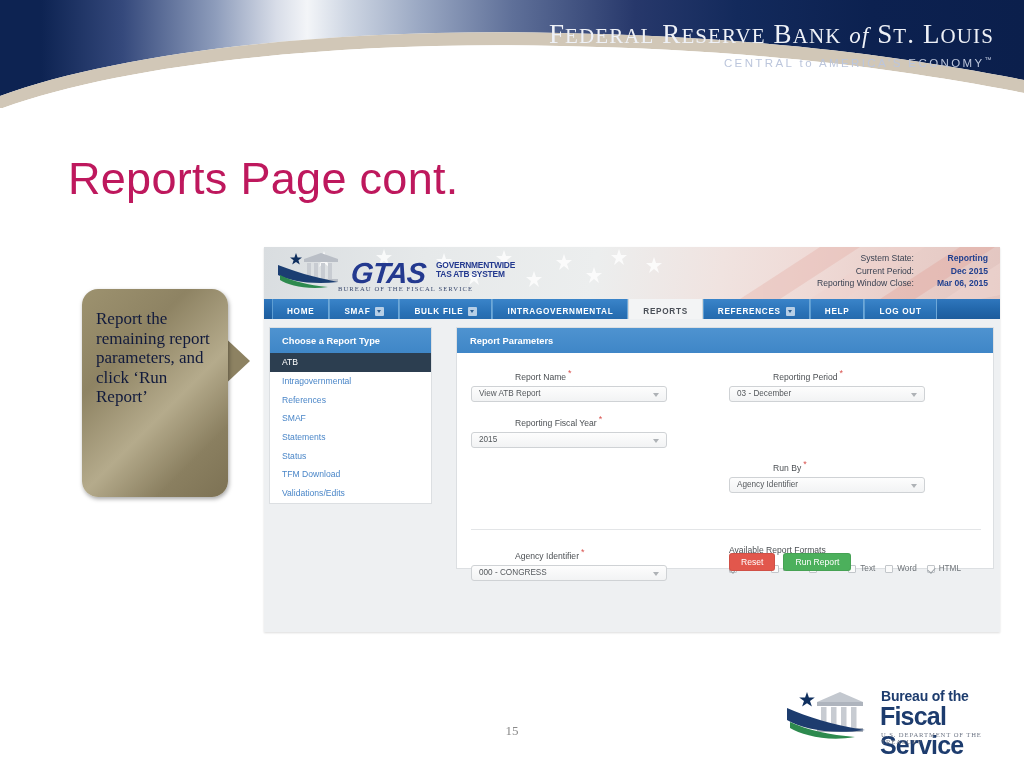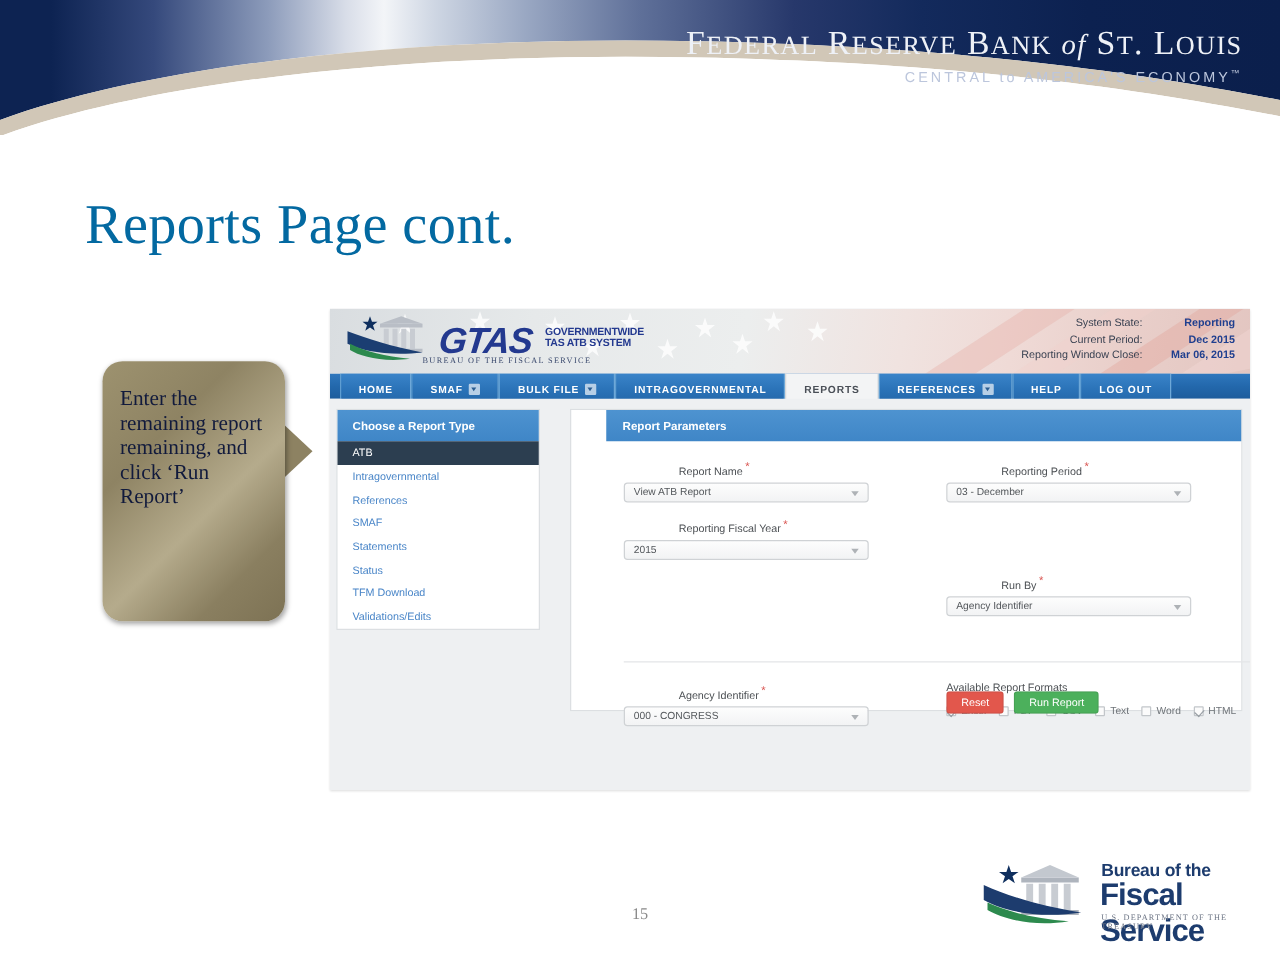--- a/index.html
+++ b/index.html
@@ -39,22 +39,22 @@
     font-family: "Liberation Sans", sans-serif;
     font-size: 11.5px; color:#bcc6dc; letter-spacing:2.4px;
     margin-top:6px; white-space:nowrap;
   }
   .frb-line2 .lo { text-transform:none; }
   .tm { font-size:7px; vertical-align:super; }
 
   
   .slide-title {
     position:absolute; left:68px; top:153px;
-    font-family:Liberation Serif, serif;
-    font-size:45px; color:#0369a1; letter-spacing:0.3px;
+    font-family:Liberation Sans, sans-serif;
+    font-size:45px; color:#be185d; letter-spacing:0.3px;
   }
 
   
   .callout-wrap { position:absolute; left:82px; top:289px; width:176px; height:208px; }
   .callout-tail {
     position:absolute; left:138px; top:44px; width:0; height:0;
     border-top:28px solid transparent; border-bottom:28px solid transparent;
     border-left:30px solid #8d8262;
   }
   .callout-box {
@@ -145,21 +145,21 @@
     color:#fff; font-size:9.3px; font-weight:bold; display:flex; align-items:center; padding-left:12px;
   }
   .rt-item {
     height:18.7px; display:flex; align-items:center; padding-left:12px;
     font-size:8.6px; color:#4a86c8; cursor:pointer;
   }
   .rt-item.active { background:#2c3e50; color:#ffffff; }
 
   .panel-right {
     position:absolute; left:192px; top:8px; width:538px; height:242px;
-    background:#ffffff; border:1px solid #dcdfe2;padding-left:28px;
+    background:#ffffff; border:1px solid #dcdfe2;
   }
   .panel-right-hd {
     height:25px; background: linear-gradient(180deg,#4e93d0 0%, #3f86c7 100%);
     color:#fff; font-size:9.3px; font-weight:bold; display:flex; align-items:center; padding-left:13px;
   }
   .form-area { position:relative; width:100%; height:264px; }
 
   .fld { position:absolute; }
   .fld-lbl { font-size:8.6px; color:#4c5054; margin-bottom:4px; white-space:nowrap;margin-left:44px; }
   .req { color:#d9534f; font-size:9px; vertical-align:super; margin-left:2px; }
@@ -237,21 +237,21 @@
       <div class="frb-line1">F<span class="sm">EDERAL</span> R<span class="sm">ESERVE</span> B<span class="sm">ANK</span> <span class="it">of</span> S<span class="sm">T</span>. L<span class="sm">OUIS</span></div>
       <div class="frb-line2">CENTRAL <span class="lo">to</span> AMERICA'S ECONOMY<span class="tm">™</span></div>
     </div>
   </div>
 
   <div class="slide-title">Reports Page cont.</div>
 
   <div class="callout-wrap">
     <div class="callout-tail"></div>
     <div class="callout-box">
-      <div class="callout-text">Enter the remaining report remaining, and click ‘Run Report’</div>
+      <div class="callout-text">Report the remaining report parameters, and click ‘Run Report’</div>
     </div>
   </div>
 
   <div class="app">
 
     <div class="app-banner">
       <svg class="stars" width="420" height="52" viewBox="0 0 420 52">
         <g fill="#ffffff" opacity="0.82">
           <polygon points="60,4 62,10 68,10 63,14 65,20 60,16 55,20 57,14 52,10 58,10"></polygon>
           <polygon points="120,2 122,8 128,8 123,12 125,18 120,14 115,18 117,12 112,8 118,8"></polygon>

